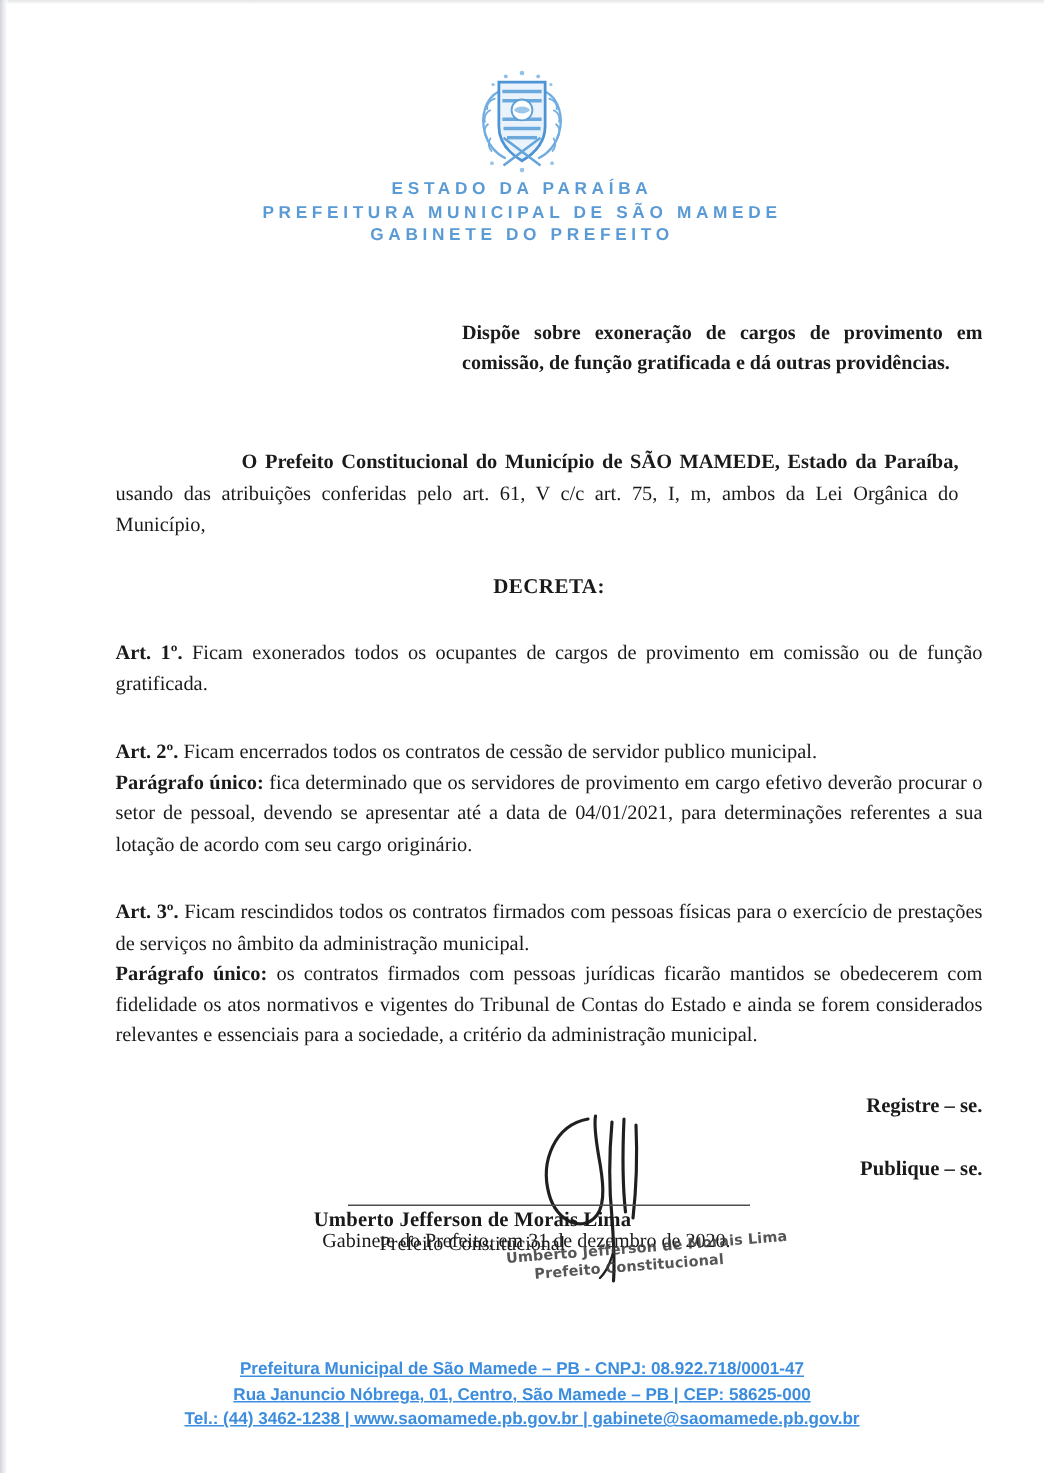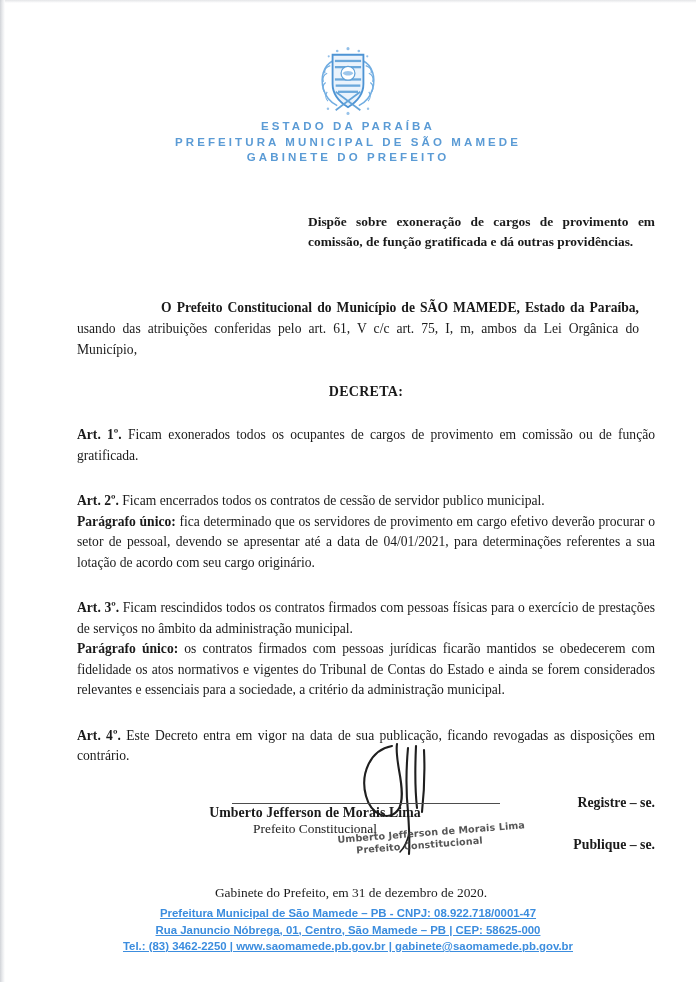--- a/index.html
+++ b/index.html
@@ -291,21 +291,20 @@
     <p class="artigo"><b>Art. 1º.</b><span> Ficam exonerados todos os ocupantes de cargos de provimento em comissão ou de função gratificada.</span></p>
 
     <p class="artigo"><b>Art. 2º.</b><span> Ficam encerrados todos os contratos de cessão de servidor publico municipal.</span></p>
 
     <p class="artigo tight"><b>Parágrafo único:</b><span> fica determinado que os servidores de provimento em cargo efetivo deverão procurar o setor de pessoal, devendo se apresentar até a data de 04/01/2021, para determinações referentes a sua lotação de acordo com seu cargo originário.</span></p>
 
     <p class="artigo"><b>Art. 3º.</b><span> Ficam rescindidos todos os contratos firmados com pessoas físicas para o exercício de prestações de serviços no âmbito da administração municipal.</span></p>
 
     <p class="artigo tight"><b>Parágrafo único:</b><span> os contratos firmados com pessoas jurídicas ficarão mantidos se obedecerem com fidelidade os atos normativos e vigentes do Tribunal de Contas do Estado e ainda se forem considerados relevantes e essenciais para a sociedade, a critério da administração municipal.</span></p>
 
-    <p class="artigo"><b>Art. 4º.</b><span> Este Decreto entra em vigor na data de sua publicação, ficando revogadas as disposições em contrário.</span></p>
 
     <div class="closing">
       <div>Registre – se.</div>
       <div class="second">Publique – se.</div>
     </div>
 
     <p class="local-data">Gabinete do Prefeito, em 31 de dezembro de 2020.</p>
   </div>
 
   <div class="sig-zone">
@@ -329,16 +328,16 @@
 
     <div class="stamp">
       <div class="stamp-line1">Umberto Jefferson de Morais Lima</div>
       <div class="stamp-line2">Prefeito Constitucional</div>
     </div>
   </div>
 
   <div class="footer">
     <div>Prefeitura Municipal de São Mamede – PB - CNPJ: 08.922.718/0001-47</div>
     <div>Rua Januncio Nóbrega, 01, Centro, São Mamede – PB | CEP: 58625-000</div>
-    <div>Tel.: (83) 3462-2250 | www.saomamede.pb.gov.br | gabinete@saomamede.pb.gov.br</div>
+    <div>Tel.: (44) 3462-1238 | www.saomamede.pb.gov.br | gabinete@saomamede.pb.gov.br</div>
   </div>
 
 </div>
 
 </body></html>

